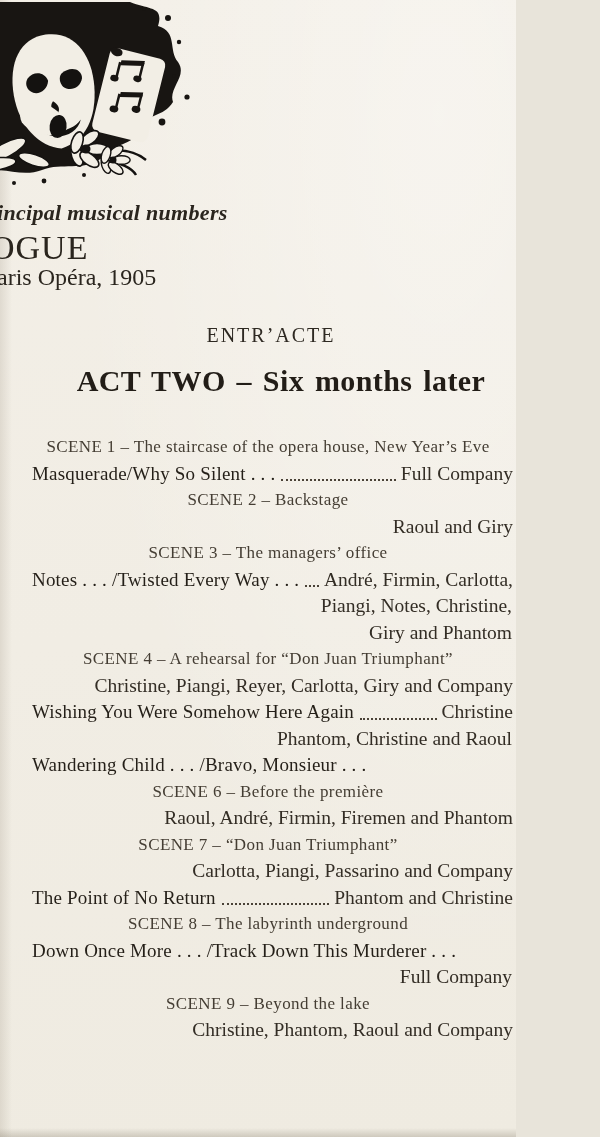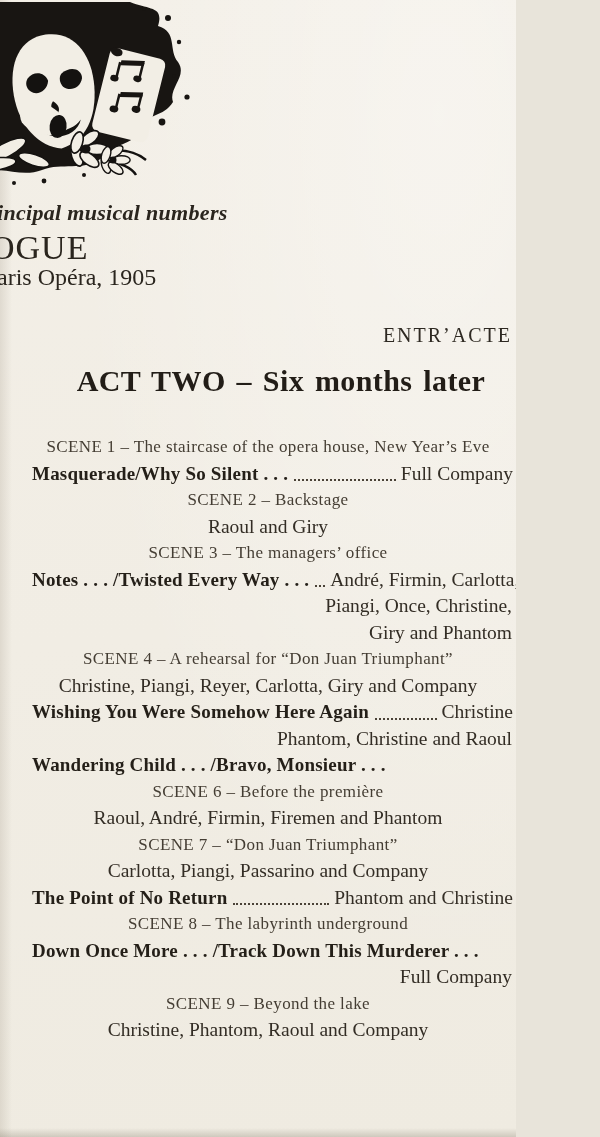--- a/index.html
+++ b/index.html
@@ -23,46 +23,46 @@
     content:"";position:absolute;left:0;right:0;bottom:0;height:9px;
     background:linear-gradient(to bottom, transparent, rgba(90,80,62,0.22));
     pointer-events:none;
   }
   .illus{position:absolute;left:-18px;top:2px;}
   .hdr{position:absolute;white-space:nowrap;color:#2a251e;}
   .frag1{left:-3px;top:200px;font-size:22px;font-weight:bold;font-style:italic;letter-spacing:0.3px;}
   .frag2{left:-10px;top:229px;font-size:34px;letter-spacing:1px;}
   .frag3{left:-3px;top:264px;font-size:24px;}
   .entracte{
-    position:absolute;left:30px;right:4px;top:324px;text-align:right;
+    position:absolute;left:30px;right:4px;top:324px;text-align:center;
     font-size:20px;letter-spacing:2px;color:#2e2922;
   }
   .act-heading{
     position:absolute;left:30px;right:4px;top:364px;text-align:center;
     font-size:30px;font-weight:bold;color:#221d17;letter-spacing:0.4px;
     transform:translateX(10px);word-spacing:3px;
   }
   .scene-list{position:absolute;left:23px;right:3px;top:434px;}
   .line{line-height:26.5px;height:26.5px;white-space:nowrap;}
   .scene{
     text-align:center;font-size:17px;letter-spacing:0.4px;color:#443d33;
   }
   .song{display:flex;align-items:baseline;}
   .song .title{
-    font-weight:bold;font-size:19px;color:#241f18;letter-spacing:0.2px;
+    font-weight:normal;font-size:19px;color:#241f18;letter-spacing:0.2px;
     padding-left:9px;white-space:nowrap;
   }
   .leader{
     flex:1 1 auto;align-self:flex-end;height:0;min-width:10px;
     border-bottom:2.5px dotted #4a4237;margin:0 5px 6px 6px;
   }
   .cast, .cast-center, .cast-right{
     font-size:19.5px;color:#332d25;white-space:nowrap;
   }
-  .cast-center{text-align:center;}
+  .cast-center{text-align:right;}
   .cast-right{text-align:right;padding-right:1px;}
 </style>
 </head>
 <body>
 
 <div class="page">
 
   <svg class="illus" width="252" height="192" viewBox="0 0 252 192" aria-hidden="true">
     <g fill="#181512">
       <path d="M-20,0 L148,0 C168,8 182,4 176,24 C196,30 186,48 196,60
@@ -166,21 +166,21 @@
 
     <div class="line scene">SCENE 2 – Backstage</div>
     <div class="line cast-center">Raoul and Giry</div>
     <div class="line scene">SCENE 3 – The managers’ office</div>
 
     <div class="line song">
       <span class="title">Notes . . . /Twisted Every Way . . .</span>
       <span class="leader"></span>
       <span class="cast">André, Firmin, Carlotta,</span>
     </div>
-    <div class="line cast-right">Piangi, Once, Christine,</div>
+    <div class="line cast-right">Piangi, Notes, Christine,</div>
     <div class="line cast-right">Giry and Phantom</div>
 
     <div class="line scene">SCENE 4 – A rehearsal for “Don Juan Triumphant”</div>
     <div class="line cast-center">Christine, Piangi, Reyer, Carlotta, Giry and Company</div>
 
     <div class="line song">
       <span class="title">Wishing You Were Somehow Here Again</span>
       <span class="leader"></span>
       <span class="cast">Christine</span>
     </div>

